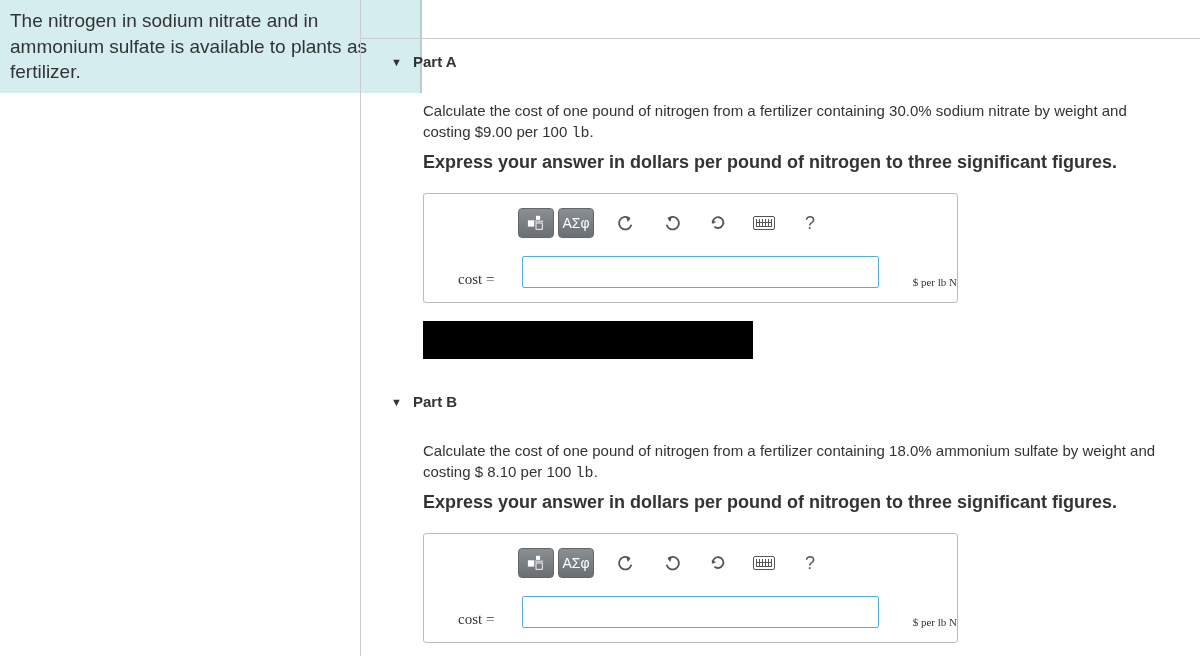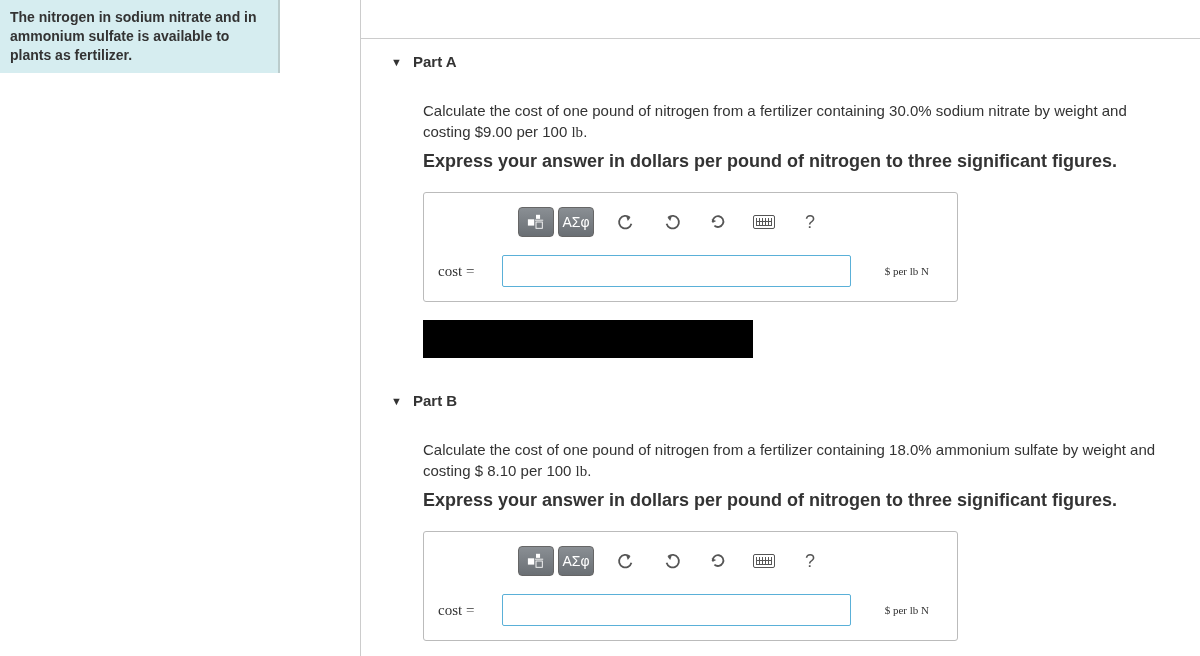--- a/index.html
+++ b/index.html
@@ -15,26 +15,25 @@
     width: 1200px;
     min-height: 656px;
   }
   .hint-col {
     width: 360px;
     flex-shrink: 0;
   }
   .hint-box {
     background: #d6edf0;
     padding: 8px 10px;
-    font-size: 14px;
+    font-size: 19px;
     line-height: 1.35;
     color: #333;
     border-right: 2px solid #bcc;
-    width: 280px;
-    font-weight: bold;
+    width: 422px;
   }
   .main-col {
     flex: 1;
     border-left: 1px solid #ccc;
     padding-bottom: 40px;
     margin-left: 0;
   }
   .hr-top {
     border: none;
     border-top: 1px solid #ccc;
@@ -55,30 +54,30 @@
     color: #333;
   }
   .part-body {
     padding: 0 30px 0 62px;
   }
   .prompt {
     font-size: 15px;
     line-height: 1.4;
     margin: 16px 0 6px 0;
   }
-  .prompt .unit { font-family: Liberation Serif, serif; }
+  .prompt .unit { font-family: Liberation Mono, monospace; }
   .instr {
     font-weight: bold;
     font-size: 18px;
     margin: 8px 0 20px 0;
   }
   .answer-box {
     border: 1px solid #bbb;
     border-radius: 3px;
-    padding: 14px 28px 14px 14px;
+    padding: 14px 0 14px 14px;
     width: 535px;
   }
   .toolbar {
     display: flex;
     align-items: center;
     gap: 18px;
     margin-left: 80px;
     margin-bottom: 18px;
   }
   .tool-group {
@@ -106,22 +105,23 @@
   .tool-btn.plain {
     border: none;
     background: none;
     width: 28px;
     font-size: 18px;
     color: #555;
   }
   .tool-btn svg { width: 18px; height: 18px; }
   .answer-row {
     display: flex;
-    align-items: center;
+    align-items: flex-end;
     gap: 24px;
+    margin-left: 20px;
   }
   .answer-label {
     font-size: 15px;
     font-family: 'Times New Roman', serif;
     white-space: nowrap;
     margin-right: 4px;
   }
   .answer-input {
     flex: 1;
     height: 32px;

